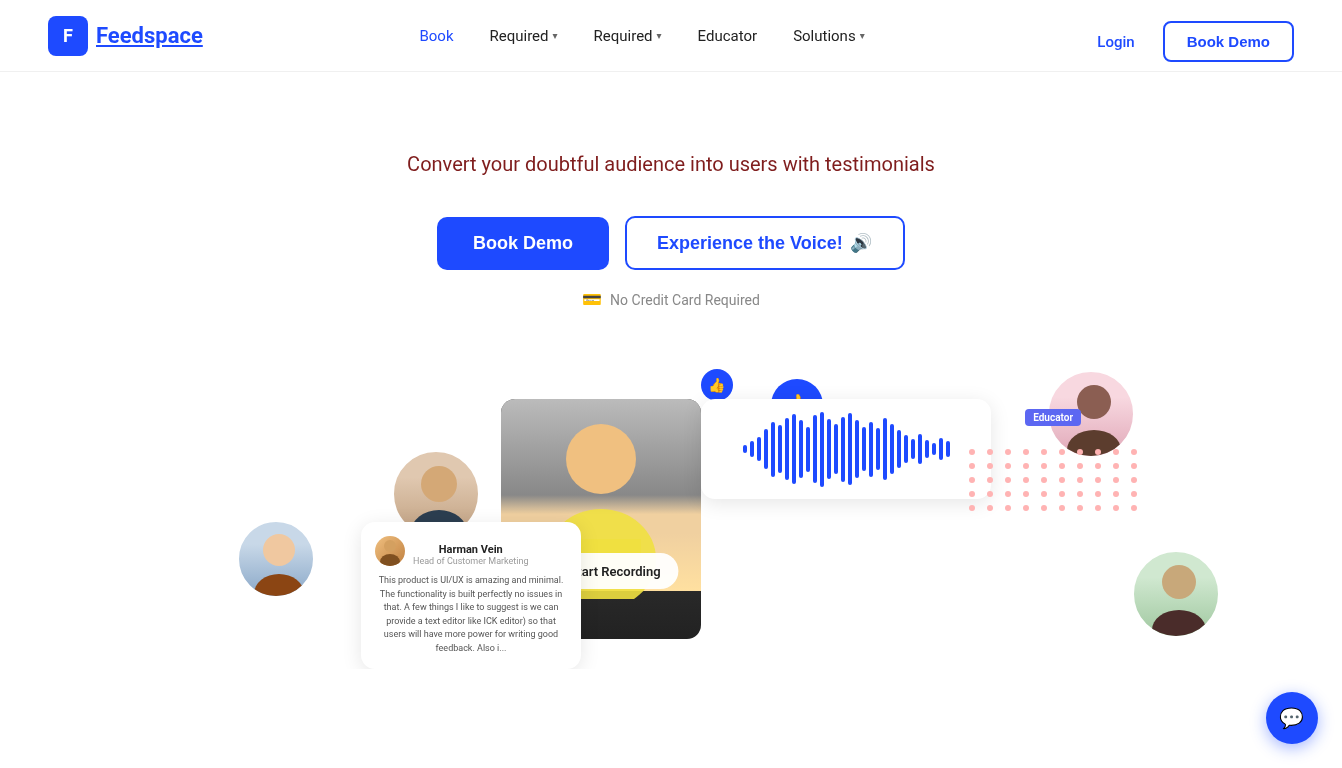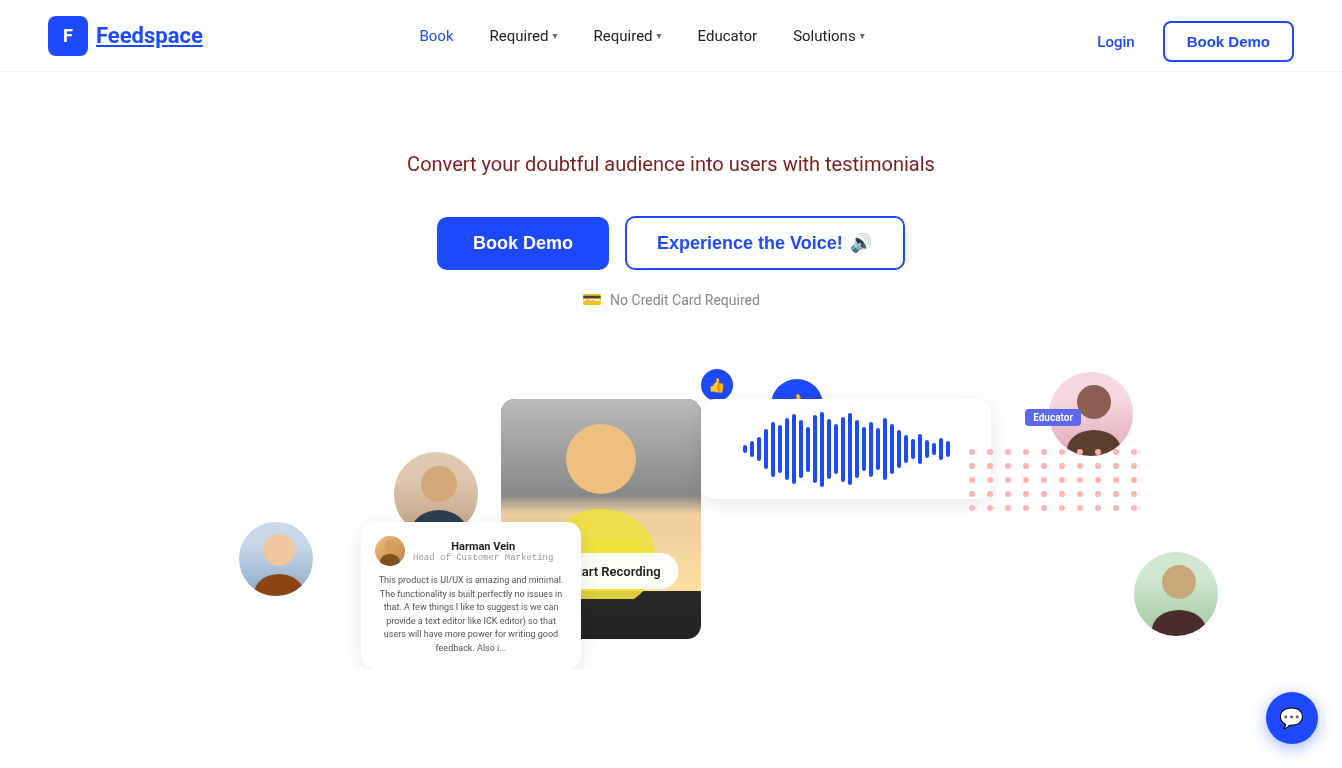--- a/index.html
+++ b/index.html
@@ -122,24 +122,24 @@
     .waveform-bar {
       width: 4px; background: #1e4aff; border-radius: 4px;
     }
 
     
     .text-card {
       position: absolute; bottom: 0; left: 240px;
       width: 220px; background: #fff; border-radius: 14px;
       box-shadow: 0 4px 20px rgba(0,0,0,0.1); padding: 14px;
     }
-    .text-card-author { display: flex; align-items: center; gap: 8px; margin-bottom: 8px; }
+    .text-card-author { display: flex; align-items: flex-end; gap: 8px; margin-bottom: 8px; }
     .text-card-avatar { width: 30px; height: 30px; border-radius: 50%; background: #ddd; overflow: hidden; }
     .text-card-name { font-size: 11px; font-weight: 700; color: #222; }
-    .text-card-role { font-size: 9px; color: #999; font-family: Liberation Mono, monospace; }
+    .text-card-role { font-size: 9px; color: #999; }
     .text-card-body { font-size: 9px; color: #555; line-height: 1.5; }
 
     
     .dot-grid {
       position: absolute; top: 90px; right: 80px;
       display: grid; grid-template-columns: repeat(10, 10px); gap: 8px;
     }
     .dot { width: 6px; height: 6px; border-radius: 50%; background: #ffb3b3; }
 
     

